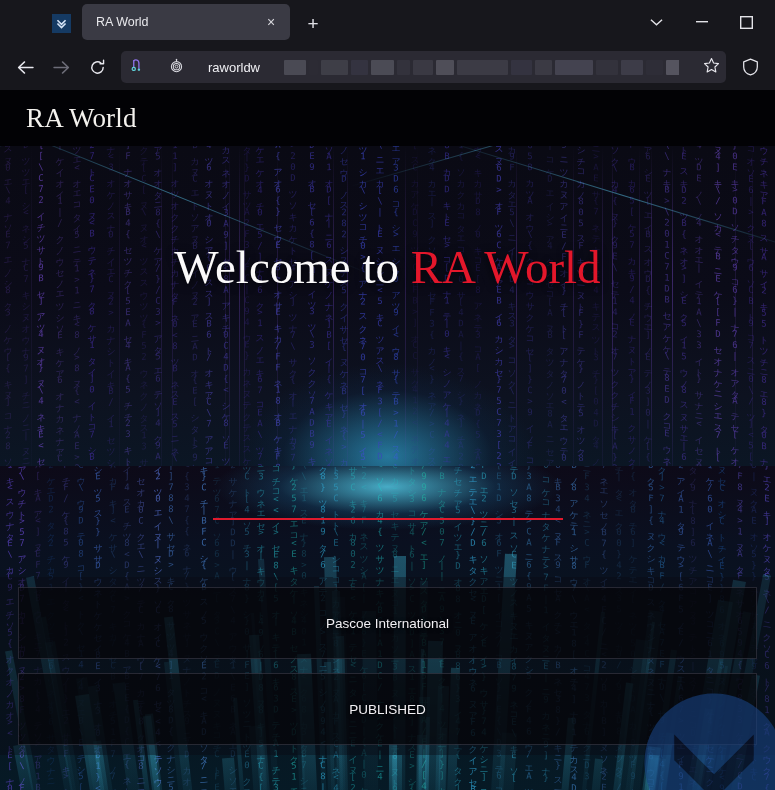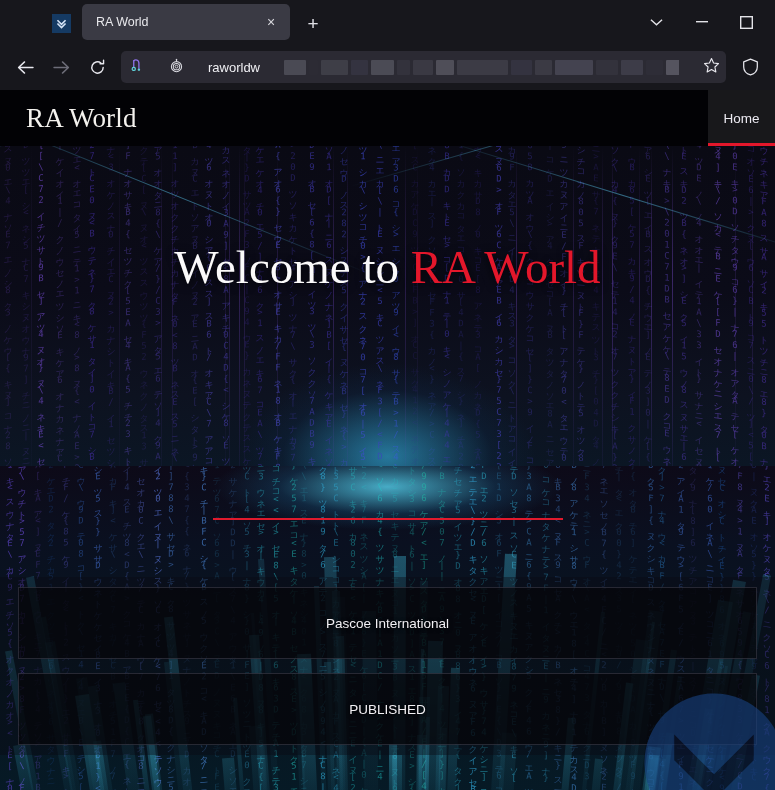--- a/index.html
+++ b/index.html
@@ -312,25 +312,20 @@
       <svg width="17" height="18" viewBox="0 0 18 19" aria-hidden="true">
         <path d="M9 1.2 L16.2 4 V9.4 C16.2 13.6 13 16.6 9 17.8 C5 16.6 1.8 13.6 1.8 9.4 V4 Z" fill="none" stroke="#e8e8ee" stroke-width="1.3" stroke-linejoin="round"></path>
       </svg>
     </div>
   </div>
 
   <div class="viewport">
 
     <div class="site-header">
       <div class="brand">RA World</div>
-      <div class="nav">
-        <div class="nav-item active">
-          <span>Home</span>
-        </div>
-      </div>
     </div>
 
     <div class="hero">
       <div class="hero-bg" id="hero-bg">
         <div class="corridor"></div>
       <div class="glyphcol" style="left: 2.45207px; color: rgb(110, 68, 200); transform: skewY(-8.94deg); opacity: 0.24;">スヌ0エ\4ナソE7エノシ8ク3ノケウ[{キヌ]コナ28ソケ}ヌシ</div>
           <div class="glyphcol" style="left: 19.5831px; color: rgb(88, 57, 180); transform: skewY(-8.54deg); opacity: 0.26;">Dツツエ[シ&lt;ネシ5ナC7キシヌオウナ97]チニノニ|ヌニセシCキ</div>
           <div class="glyphcol" style="left: 35.0474px; color: rgb(123, 78, 219); transform: skewY(-8.18deg); opacity: 0.61;">{[\C72イチツサト9Bセ]アツ4ヌオ}ヌ\4ネキE&lt;セイクA9</div>
           <div class="glyphcol" style="left: 53.8451px; color: rgb(127, 83, 228); transform: skewY(-7.75deg); opacity: 0.29;">|ケイオイ1|/クノウセノエツシソEキケア6オナカネナアCヌBチ[</div>
           <div class="glyphcol" style="left: 70.9761px; color: rgb(107, 72, 208); transform: skewY(-7.35deg); opacity: 0.31;">ツエ&lt;オエコタイ5ニテ1&gt;1ニキ&lt;8ノ&gt;8ヌ{&lt;ナノAE&gt;2}6|</div>

